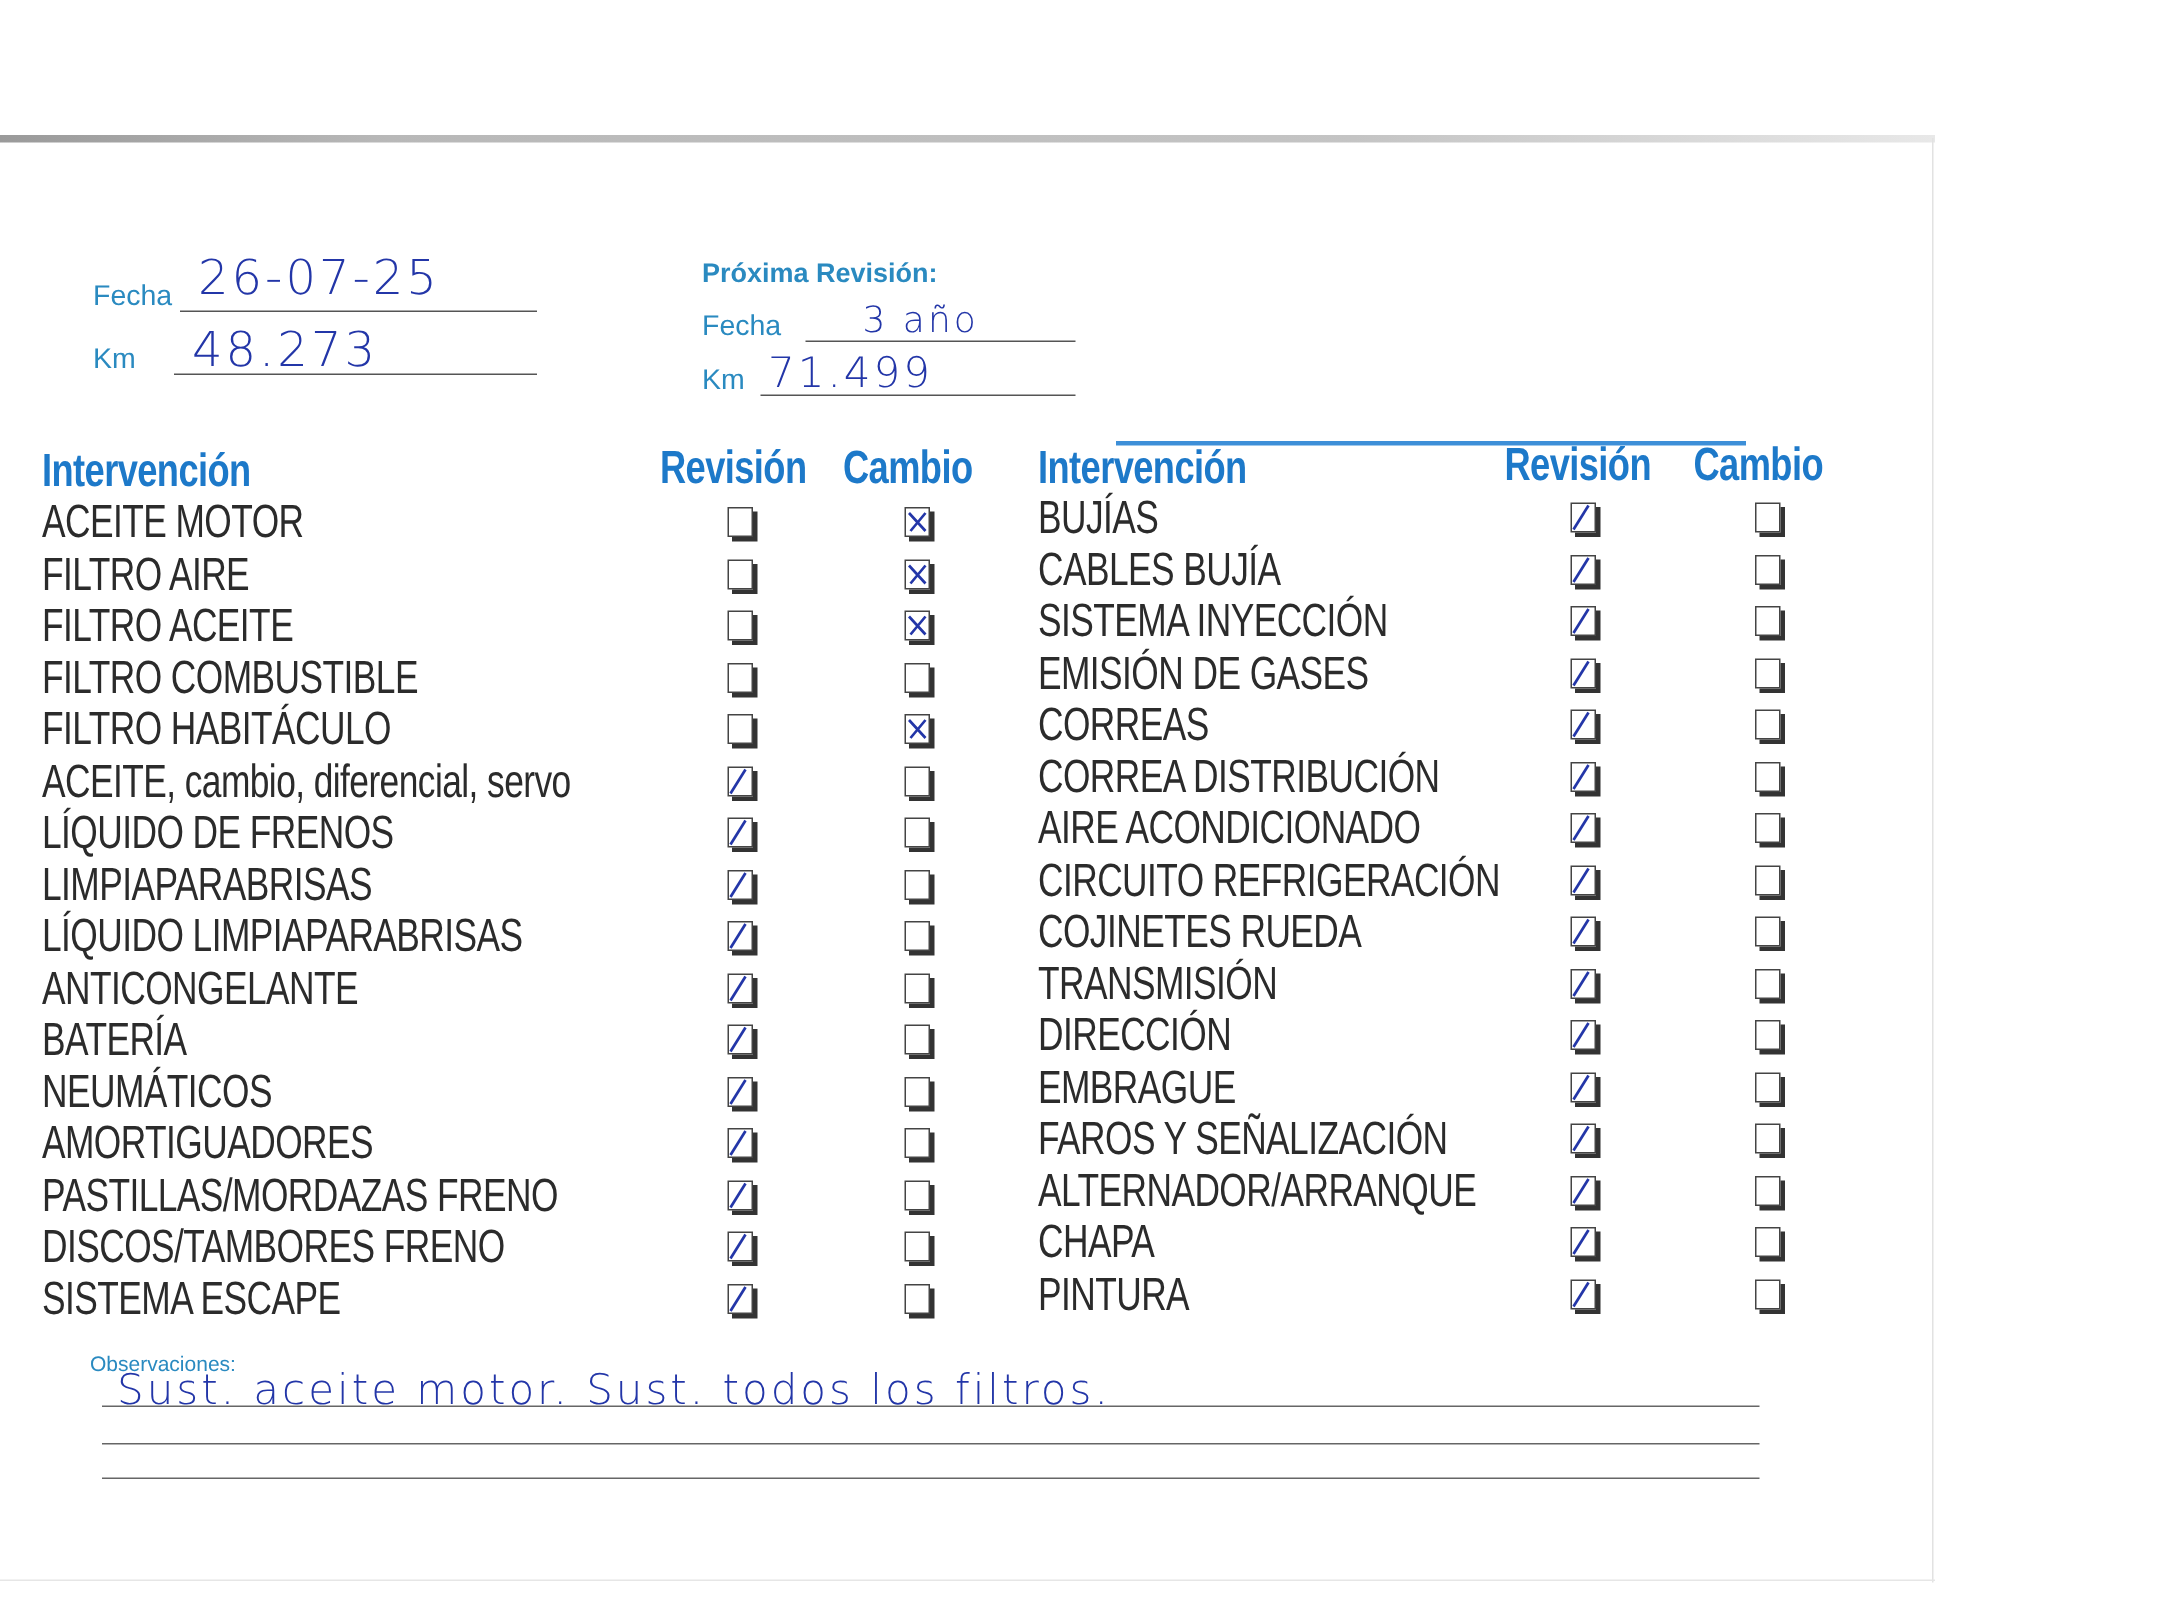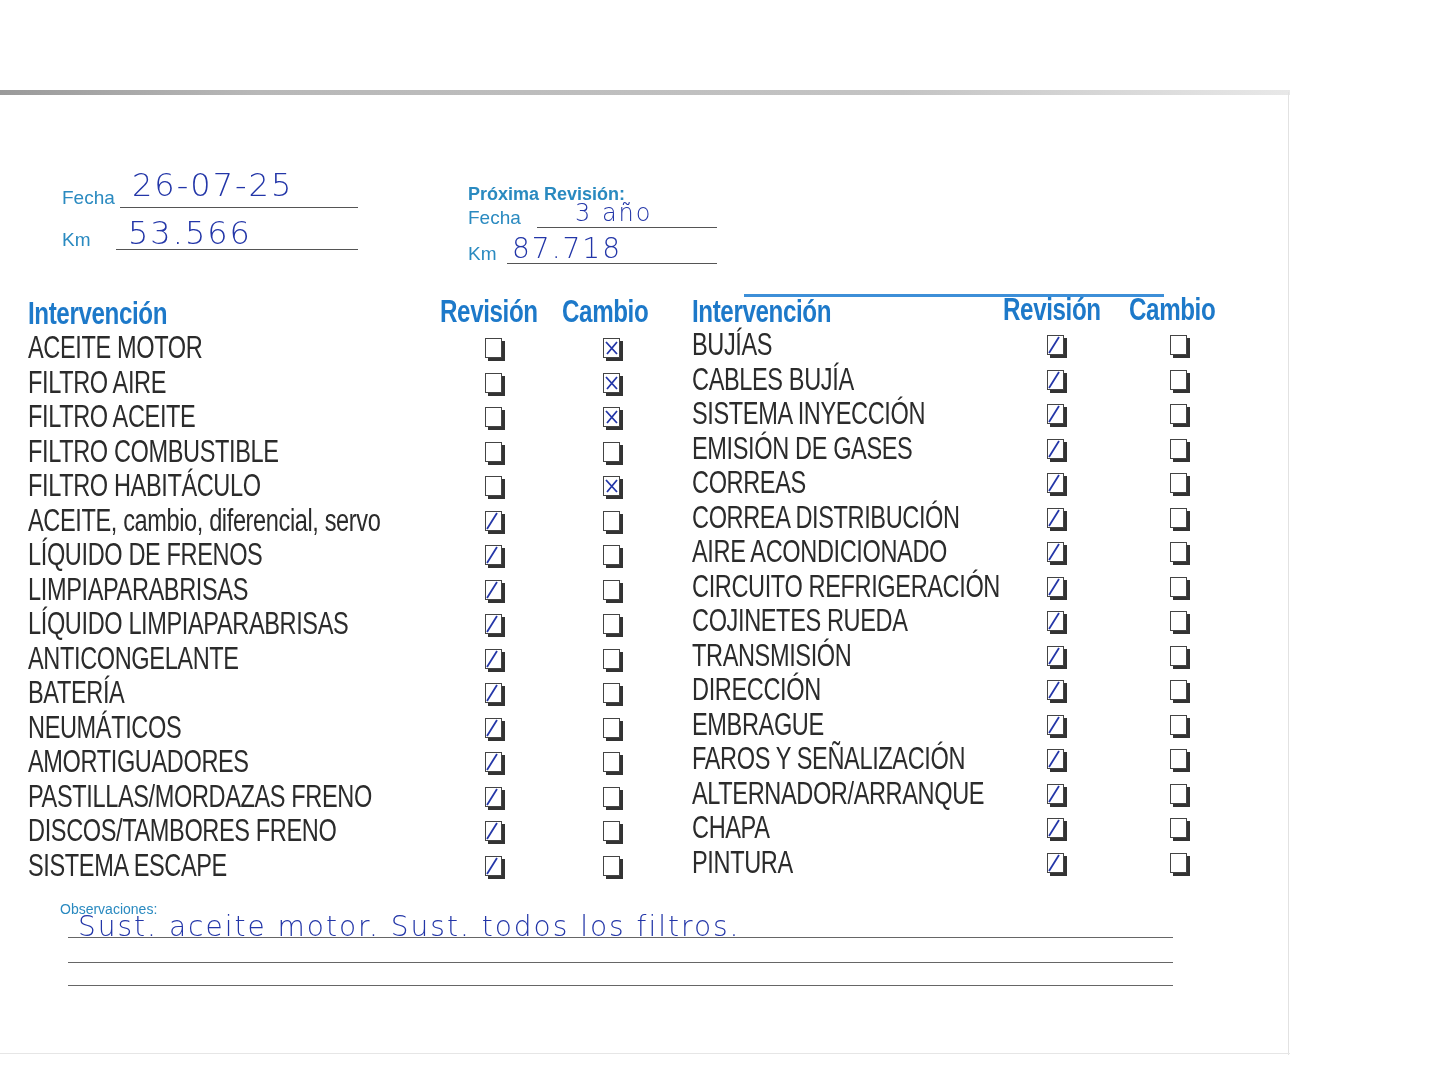--- a/index.html
+++ b/index.html
@@ -51,32 +51,32 @@
 <div class="scan-edge-top"></div>
 <div class="scan-edge-right"></div>
 <div class="scan-edge-bottom"></div>
 
 <div>
   <span class="field lbl" style="left:62px;top:187px;">Fecha</span>
   <span class="field hw" style="left:132px;top:166px;font-size:32px;">26-07-25</span>
   <div class="uline" style="left:120px;top:207px;width:238px;"></div>
 
   <span class="field lbl" style="left:62px;top:229px;">Km</span>
-  <span class="field hw" style="left:128px;top:214px;font-size:32px;">53.566</span>
+  <span class="field hw" style="left:128px;top:214px;font-size:32px;">48.273</span>
   <div class="uline" style="left:116px;top:249px;width:242px;"></div>
 </div>
 
 <div>
-  <span class="section-title" style="left:468px;top:184px;">Próxima Revisión:</span>
+  <span class="section-title" style="left:468px;top:172px;">Próxima Revisión:</span>
   <span class="field lbl" style="left:468px;top:207px;">Fecha</span>
   <span class="field hw" style="left:575px;top:199px;font-size:24px;">3 año</span>
   <div class="uline" style="left:537px;top:227px;width:180px;"></div>
 
   <span class="field lbl" style="left:468px;top:243px;">Km</span>
-  <span class="field hw" style="left:512px;top:232px;font-size:28px;">87.718</span>
+  <span class="field hw" style="left:512px;top:232px;font-size:28px;">71.499</span>
   <div class="uline" style="left:507px;top:263px;width:210px;"></div>
 </div>
 
 <div class="blue-rule"></div>
 
 <span class="col-head" style="left:28px;top:296px;">Intervención</span>
 <span class="col-head" style="left:440px;top:294px;">Revisión</span>
 <span class="col-head" style="left:562px;top:294px;">Cambio</span>
 
 <span class="col-head" style="left:692px;top:294px;">Intervención</span>

